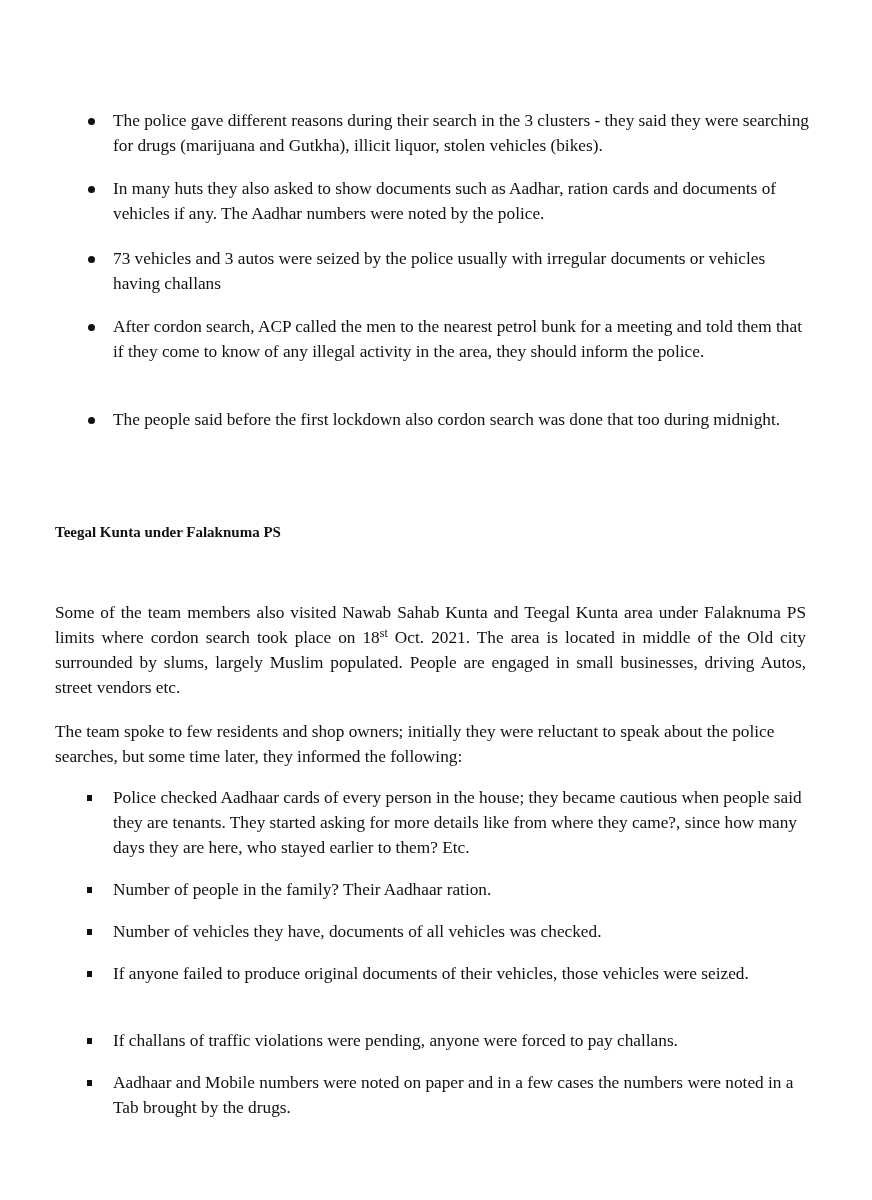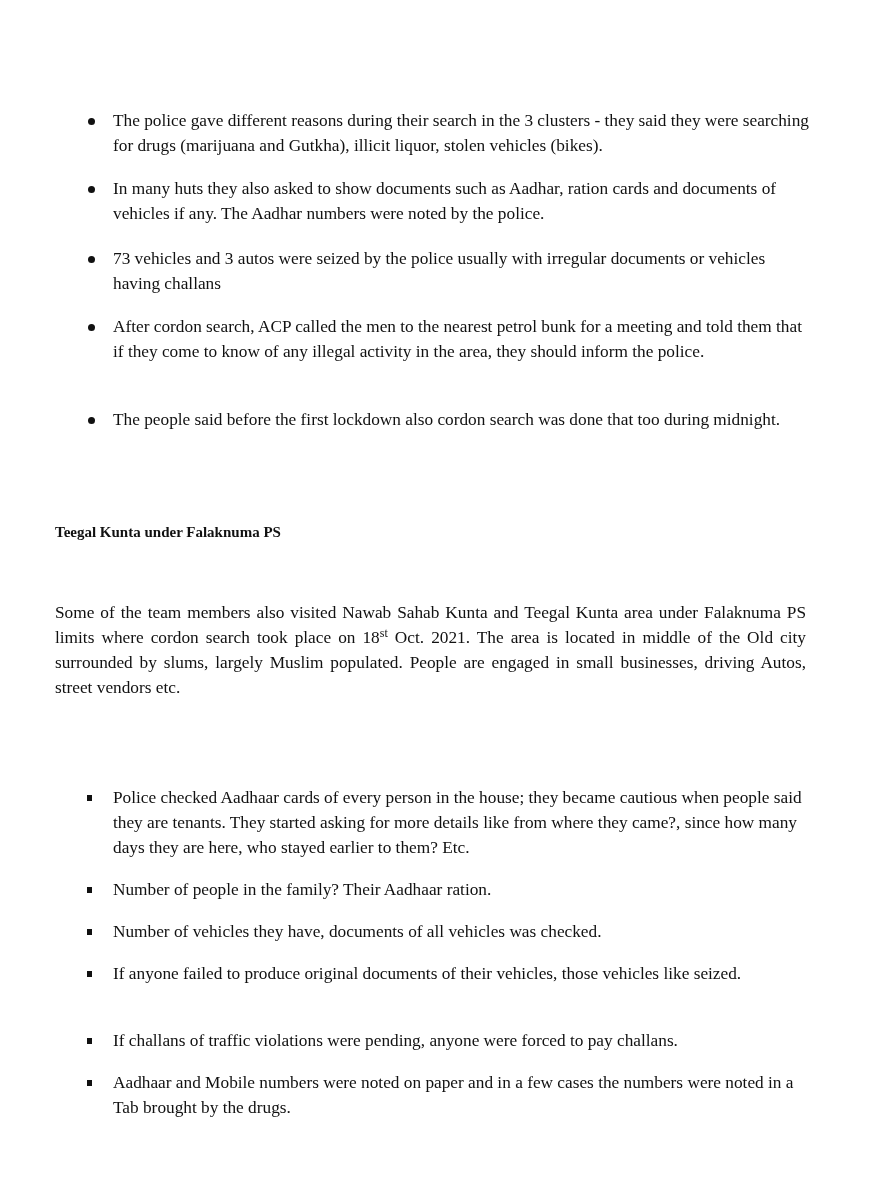--- a/index.html
+++ b/index.html
@@ -61,37 +61,38 @@
       <span class="item-text">The people said before the first lockdown also cordon search was done that too during midnight.</span>
     </li>
   </ul>
 
   <div class="heading" style="left:55px; top:505px;">Teegal Kunta under Falaknuma PS</div>
 
   <p class="para" style="top:585px; margin:0;">
     <span>Some of the team members also visited Nawab Sahab Kunta and Teegal Kunta area under Falaknuma PS limits where cordon search took place on 18</span><sup>st</sup><span> Oct. 2021. The area is located in middle of the Old city surrounded by slums, largely Muslim populated. People are engaged in small businesses, driving Autos, street vendors etc.</span>
   </p>
 
+  <p class="para left" style="top:704px; margin:0;">The team spoke to few residents and shop owners; initially they were reluctant to speak about the police searches, but some time later, they informed the following:</p>
 
   <ul class="squares">
     <li style="top:770px;">
       <span class="bullet"></span>
       <span class="item-text">Police checked Aadhaar cards of every person in the house; they became cautious when people said they are tenants. They started asking for more details like from where they came?, since how many days they are here, who stayed earlier to them? Etc.</span>
     </li>
     <li style="top:862px;">
       <span class="bullet"></span>
       <span class="item-text">Number of people in the family? Their Aadhaar ration.</span>
     </li>
     <li style="top:904px;">
       <span class="bullet"></span>
       <span class="item-text">Number of vehicles they have, documents of all vehicles was checked.</span>
     </li>
     <li style="top:946px;">
       <span class="bullet"></span>
-      <span class="item-text">If anyone failed to produce original documents of their vehicles, those vehicles like seized.</span>
+      <span class="item-text">If anyone failed to produce original documents of their vehicles, those vehicles were seized.</span>
     </li>
     <li style="top:1013px;">
       <span class="bullet"></span>
       <span class="item-text">If challans of traffic violations were pending, anyone were forced to pay challans.</span>
     </li>
     <li style="top:1055px;">
       <span class="bullet"></span>
       <span class="item-text">Aadhaar and Mobile numbers were noted on paper and in a few cases the numbers were noted in a Tab brought by the drugs.</span>
     </li>
   </ul>

